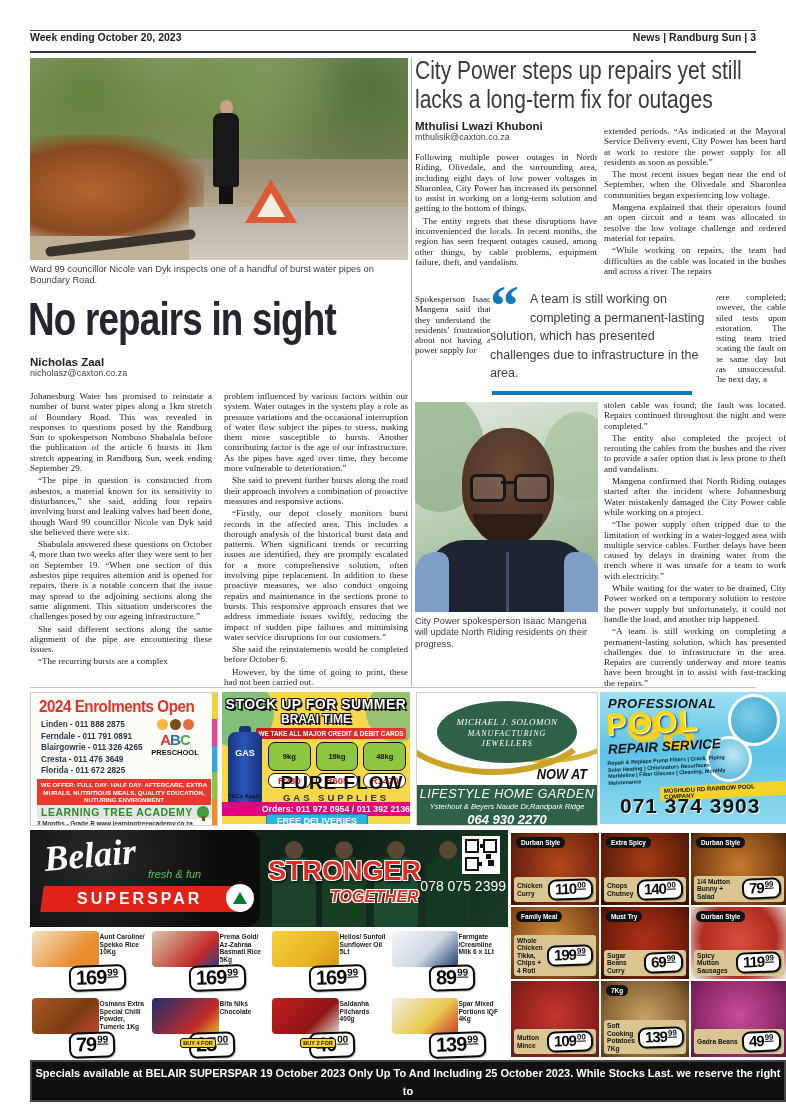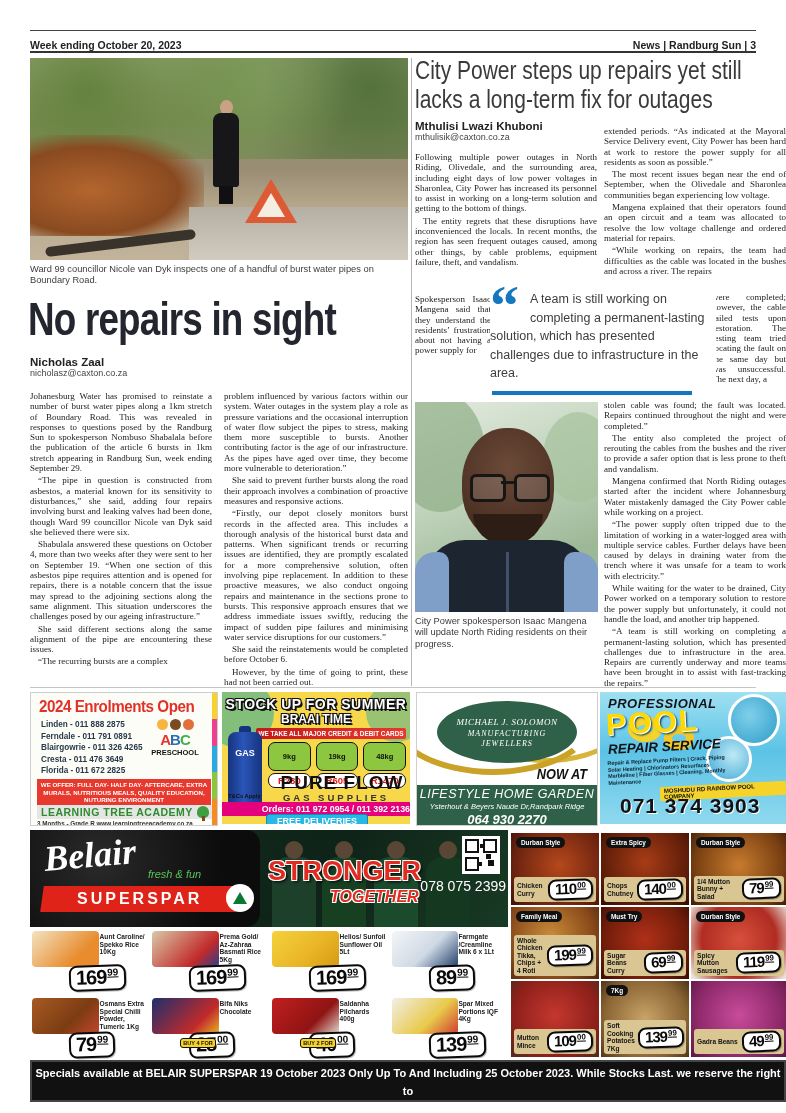--- a/index.html
+++ b/index.html
@@ -2,21 +2,21 @@
 <html><head>
 <meta charset="utf-8">
 <style>
   html,body{margin:0;padding:0;background:#e8e8e8;}
   .page{position:relative;width:786px;height:1113px;background:#fff;margin:0 auto;overflow:hidden;
         font-family:"Liberation Sans",sans-serif;color:#1b1b1b;}
   .abs{position:absolute;}
 
   
   .hdr{left:30px;top:30px;width:726px;height:20px;border-top:1px solid #444;border-bottom:2px solid #333;
-       display:flex;justify-content:space-between;align-items:flex-end;font-size:10.5px;font-weight:bold;color:#222;}
+       display:flex;justify-content:space-between;align-items:flex-start;font-size:10.5px;font-weight:bold;color:#222;}
 
   
   .photo1{left:30px;top:58px;width:378px;height:202px;overflow:hidden;
           background:linear-gradient(#a9b88c,#87955f 30%,#9a8d74 55%,#b7a98d 75%,#c2b49b);}
   .p1-foliage{left:0;top:0;width:100%;height:50%;
      background:radial-gradient(circle at 15% 35%,#65823f,transparent 55%),
                 radial-gradient(circle at 55% 25%,#7d9a58,transparent 50%),
                 radial-gradient(circle at 90% 30%,#55713c,transparent 60%);}
   .p1-soil{left:0;top:38%;width:46%;height:50%;
      background:radial-gradient(ellipse at 35% 55%,#b4662f,#8a4a20 55%,rgba(0,0,0,0) 78%);}

